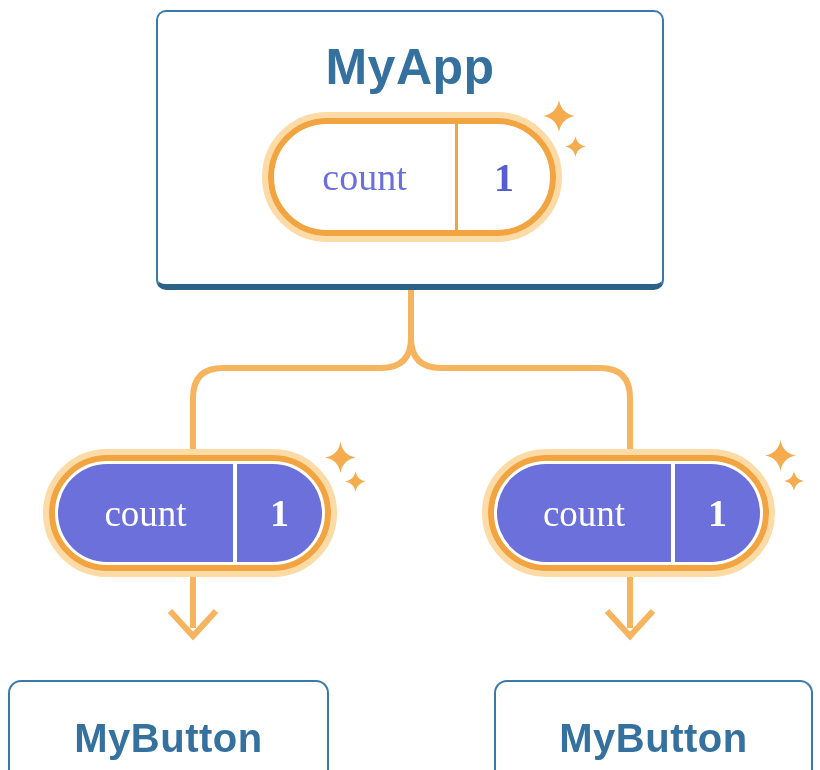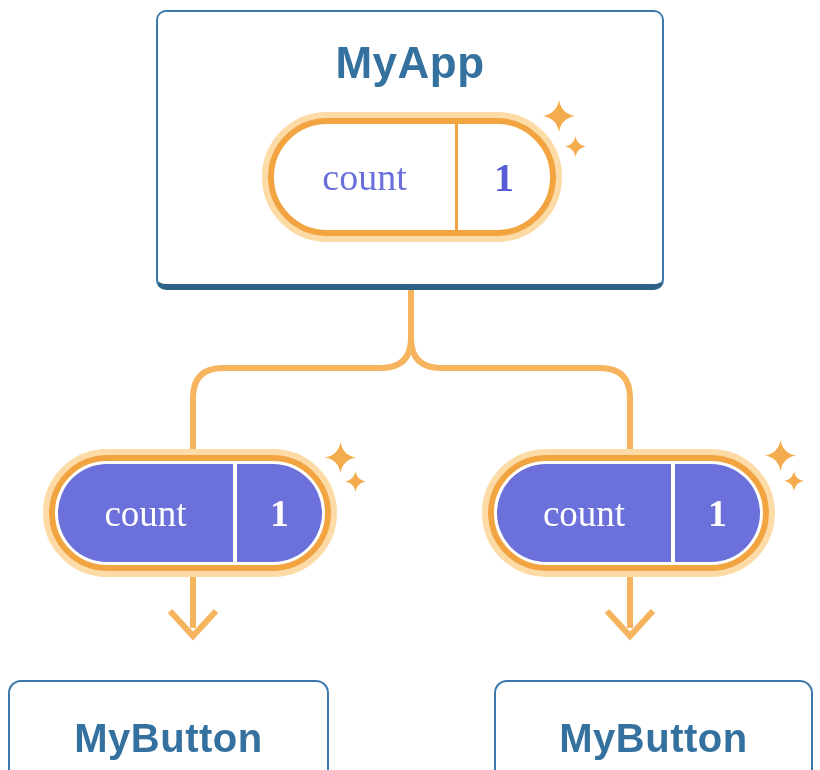--- a/index.html
+++ b/index.html
@@ -38,21 +38,21 @@
   }
   .child-card.left  { left: 8px;   width: 321px; }
   .child-card.right { left: 494px; width: 319px; }
   .card-title {
     color: var(--title-blue);
     font-weight: bold;
     letter-spacing: 0.5px;
   }
   .root-card .card-title {
     position: absolute; top: 26px; left: 0; right: 0;
-    text-align: center; font-size: 44px;
+    text-align: center; font-size: 50px;
   }
   .child-card .card-title { font-size: 40px; }
 
   
   .pill {
     position: absolute;
     border: 6px solid var(--halo);
     border-radius: 999px;
     box-sizing: border-box;
     z-index: 2;

